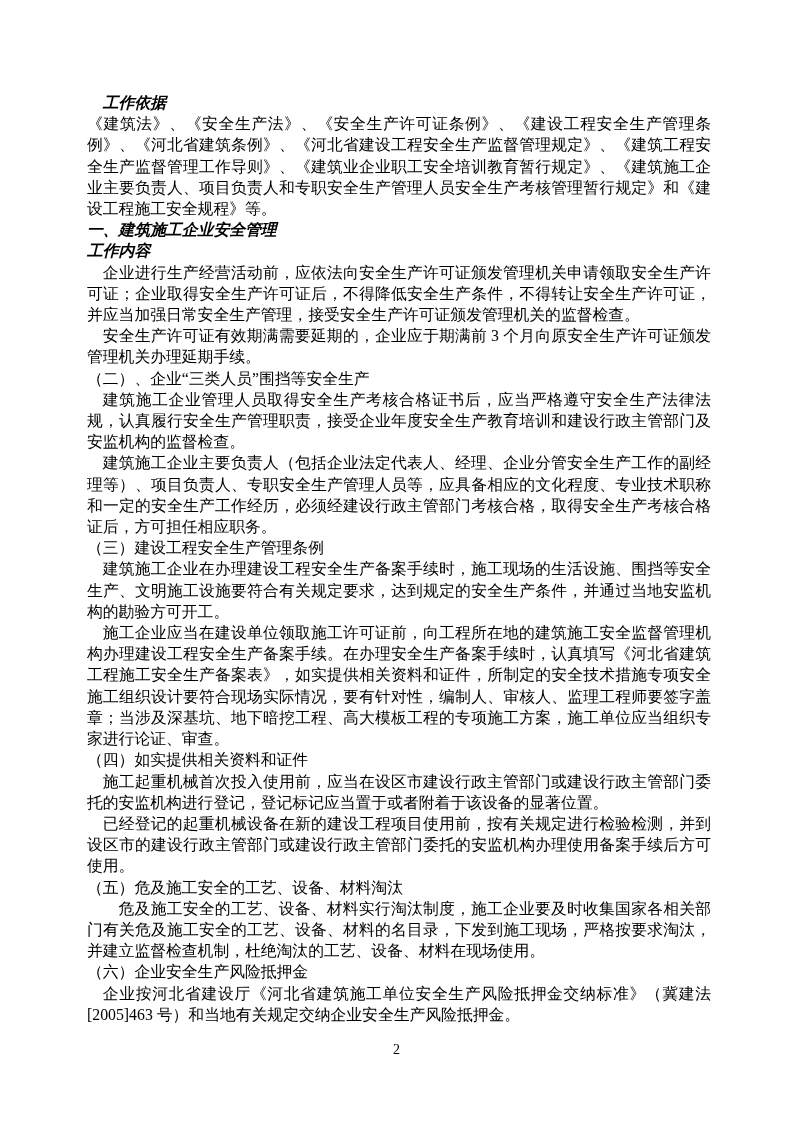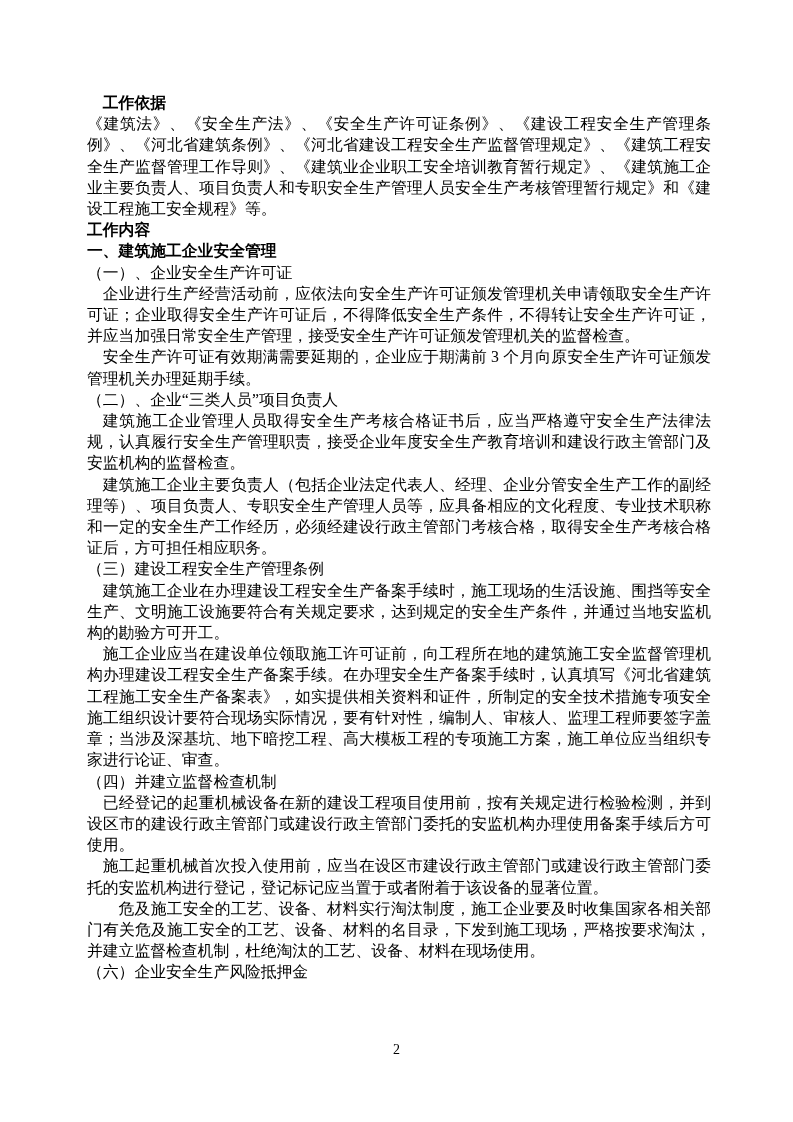--- a/index.html
+++ b/index.html
@@ -22,51 +22,52 @@
     top: 92px;
     width: 624px;
     font-size: 15.8px;
     line-height: 21.2px;
     text-align: justify;
   }
   .content p {
     margin: 0;
     padding: 0;
   }
-  .b { font-weight: bold; }
+  .b { font-weight: bold; font-style: italic; }
   .ind1 { text-indent: 1em; }
   .ind2 { text-indent: 2em; }
   .pagenum {
     position: absolute;
     top: 1041px;
     left: 0;
     width: 100%;
     text-align: center;
     font-size: 14px;
     line-height: 18px;
   }
 </style>
 </head>
 <body>
 
 <div class="page">
   <div class="content">
     <p class="b ind1">工作依据</p>
     <p class="ind0">《建筑法》、《安全生产法》、《安全生产许可证条例》、《建设工程安全生产管理条例》、《河北省建筑条例》、《河北省建设工程安全生产监督管理规定》、《建筑工程安全生产监督管理工作导则》、《建筑业企业职工安全培训教育暂行规定》、《建筑施工企业主要负责人、项目负责人和专职安全生产管理人员安全生产考核管理暂行规定》和《建设工程施工安全规程》等。</p>
+    <p class="b">一、建筑施工企业安全管理</p>
     <p class="b">工作内容</p>
-    <p class="b">一、建筑施工企业安全管理</p>
-    <p>（一）、企业安全生产许可证</p>
     <p class="ind1">企业进行生产经营活动前，应依法向安全生产许可证颁发管理机关申请领取安全生产许可证；企业取得安全生产许可证后，不得降低安全生产条件，不得转让安全生产许可证，并应当加强日常安全生产管理，接受安全生产许可证颁发管理机关的监督检查。</p>
     <p class="ind1">安全生产许可证有效期满需要延期的，企业应于期满前 3 个月向原安全生产许可证颁发管理机关办理延期手续。</p>
-    <p>（二）、企业“三类人员”项目负责人</p>
+    <p>（二）、企业“三类人员”围挡等安全生产</p>
     <p class="ind1">建筑施工企业管理人员取得安全生产考核合格证书后，应当严格遵守安全生产法律法规，认真履行安全生产管理职责，接受企业年度安全生产教育培训和建设行政主管部门及安监机构的监督检查。</p>
     <p class="ind1">建筑施工企业主要负责人（包括企业法定代表人、经理、企业分管安全生产工作的副经理等）、项目负责人、专职安全生产管理人员等，应具备相应的文化程度、专业技术职称和一定的安全生产工作经历，必须经建设行政主管部门考核合格，取得安全生产考核合格证后，方可担任相应职务。</p>
     <p>（三）建设工程安全生产管理条例</p>
     <p class="ind1">建筑施工企业在办理建设工程安全生产备案手续时，施工现场的生活设施、围挡等安全生产、文明施工设施要符合有关规定要求，达到规定的安全生产条件，并通过当地安监机构的勘验方可开工。</p>
     <p class="ind1">施工企业应当在建设单位领取施工许可证前，向工程所在地的建筑施工安全监督管理机构办理建设工程安全生产备案手续。在办理安全生产备案手续时，认真填写《河北省建筑工程施工安全生产备案表》，如实提供相关资料和证件，所制定的安全技术措施专项安全施工组织设计要符合现场实际情况，要有针对性，编制人、审核人、监理工程师要签字盖章；当涉及深基坑、地下暗挖工程、高大模板工程的专项施工方案，施工单位应当组织专家进行论证、审查。</p>
-    <p>（四）并建立监督检查机制</p>
+    <p>（四）如实提供相关资料和证件</p>
+    <p class="ind1">施工起重机械首次投入使用前，应当在设区市建设行政主管部门或建设行政主管部门委托的安监机构进行登记，登记标记应当置于或者附着于该设备的显著位置。</p>
     <p class="ind1">已经登记的起重机械设备在新的建设工程项目使用前，按有关规定进行检验检测，并到设区市的建设行政主管部门或建设行政主管部门委托的安监机构办理使用备案手续后方可使用。</p>
-    <p class="ind1">施工起重机械首次投入使用前，应当在设区市建设行政主管部门或建设行政主管部门委托的安监机构进行登记，登记标记应当置于或者附着于该设备的显著位置。</p>
+    <p>（五）危及施工安全的工艺、设备、材料淘汰</p>
     <p class="ind2">危及施工安全的工艺、设备、材料实行淘汰制度，施工企业要及时收集国家各相关部门有关危及施工安全的工艺、设备、材料的名目录，下发到施工现场，严格按要求淘汰，并建立监督检查机制，杜绝淘汰的工艺、设备、材料在现场使用。</p>
     <p>（六）企业安全生产风险抵押金</p>
+    <p class="ind1">企业按河北省建设厅《河北省建筑施工单位安全生产风险抵押金交纳标准》（冀建法[2005]463 号）和当地有关规定交纳企业安全生产风险抵押金。</p>
   </div>
   <div class="pagenum">2</div>
 </div>
 
 </body></html>

